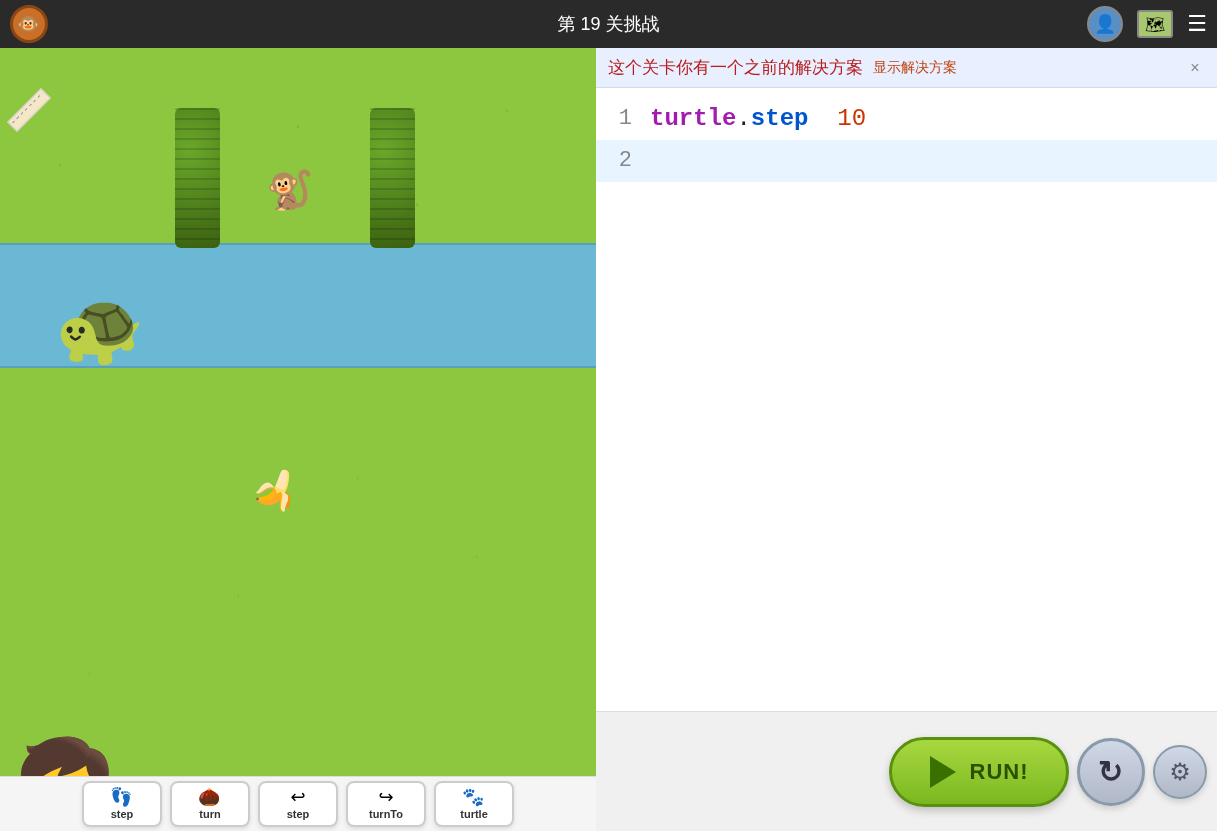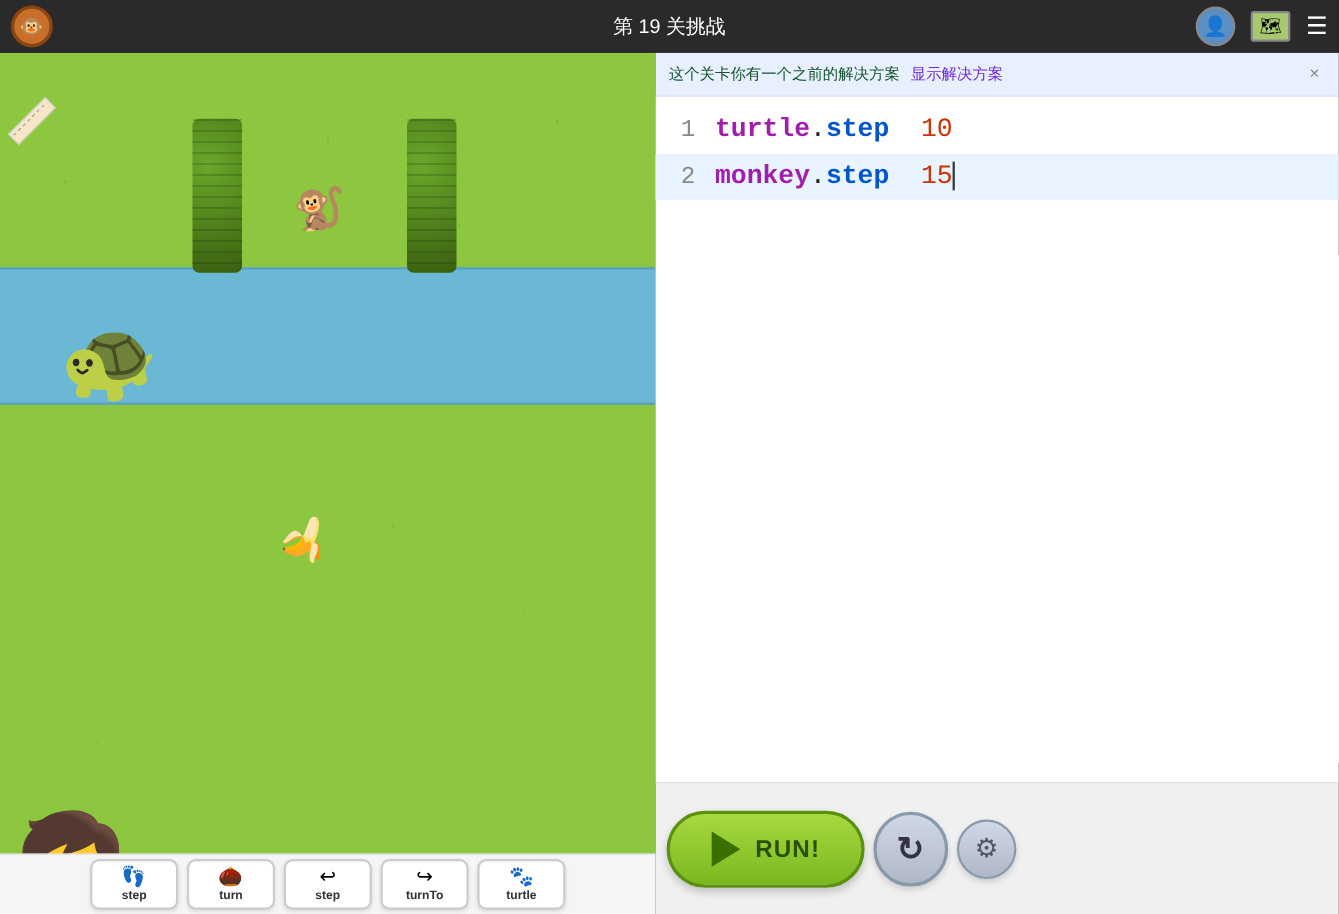--- a/index.html
+++ b/index.html
@@ -241,25 +241,25 @@
       width: 100%;
       height: 40px;
       background: #e8f0ff;
       display: flex;
       align-items: center;
       justify-content: space-between;
       padding: 0 12px;
       border-bottom: 1px solid #d0daf0;
     }
     #notification-text {
-      font-size: 14px;
-      color: #14532d;
+      font-size: 17px;
+      color: #b91c1c;
     }
     #show-solution-link {
-      color: #6d28d9;
+      color: #c2410c;
       font-size: 14px;
       cursor: pointer;
       text-decoration: none;
     }
     #close-notification {
       width: 20px; height: 20px;
       cursor: pointer;
       color: #888;
       font-size: 16px;
       display: flex; align-items: center; justify-content: center;
@@ -310,20 +310,21 @@
       background: #e8f4ff;
     }
 
     
     #bottom-toolbar {
       height: 120px;
       background: #f0f0f0;
       border-top: 1px solid #ddd;
       display: flex;
       align-items: center;
+      justify-content: flex-end;
       padding: 0 10px;
       gap: 8px;
     }
 
     
     #run-button {
       height: 70px;
       width: 180px;
       background: linear-gradient(to bottom, #a8d840, #7ab820);
       border-radius: 40px;
@@ -491,23 +492,20 @@
 
       <div class="code-line">
         <span class="line-number">1</span>
         <span class="code-content">
           <span class="kw-obj">turtle</span><span class="kw-dot">.</span><span class="kw-method">step</span>&nbsp;&nbsp;<span class="kw-number">10</span>
         </span>
       </div>
 
       <div class="code-line line2-highlight">
         <span class="line-number">2</span>
-        <span class="code-content">
-          <span class="kw-obj">monkey</span><span class="kw-dot">.</span><span class="kw-method">step</span>&nbsp;&nbsp;<span class="kw-number">15</span><span class="code-cursor"></span>
-        </span>
       </div>
     </div>
 
     <div id="bottom-toolbar">
       <div id="run-button">
         <div class="play-triangle"></div>
         <span class="run-label">RUN!</span>
       </div>
       <div id="reset-button">
         <span style="font-size:30px; font-weight:bold; color:#334; transform:scaleX(-1); display:inline-block;">↺</span>

